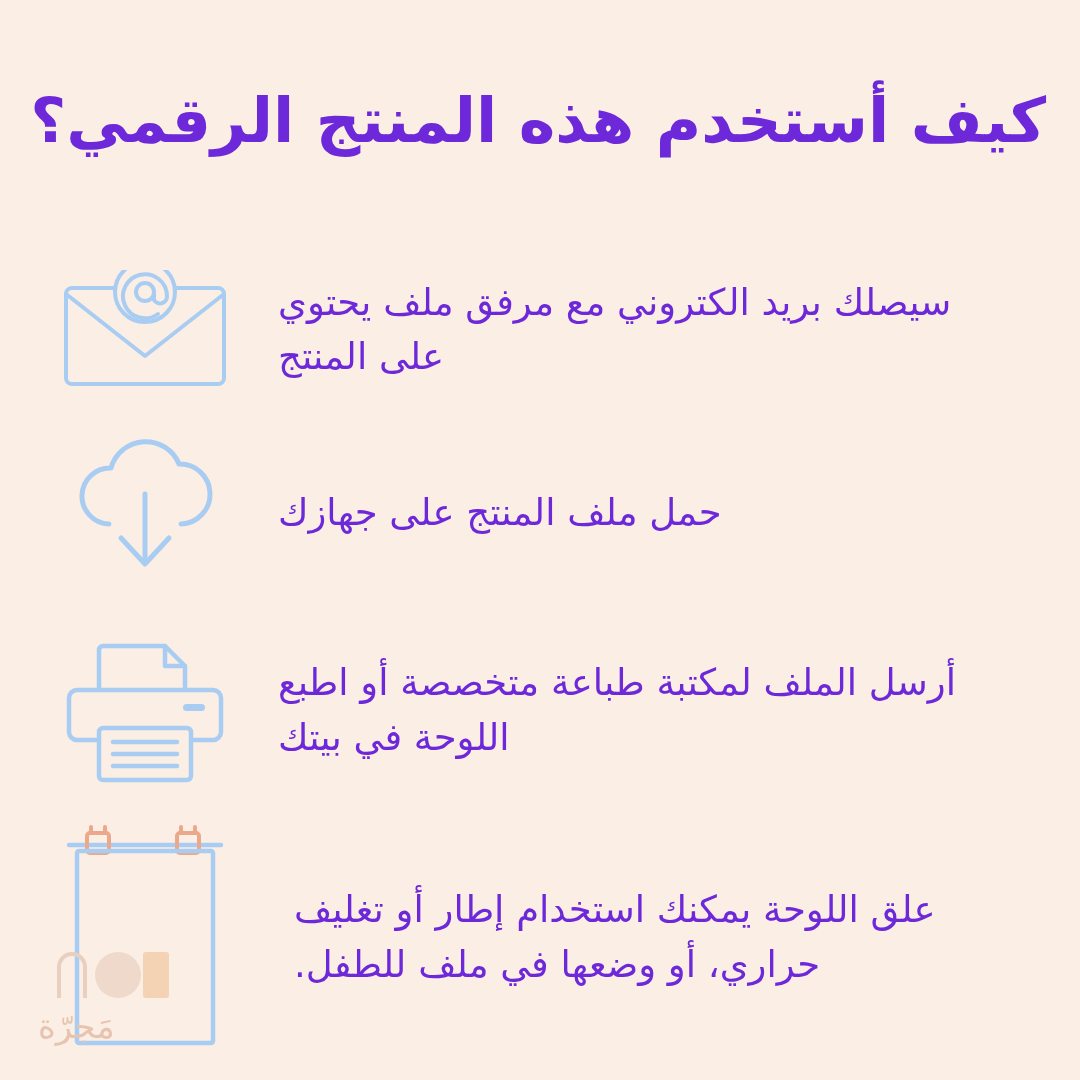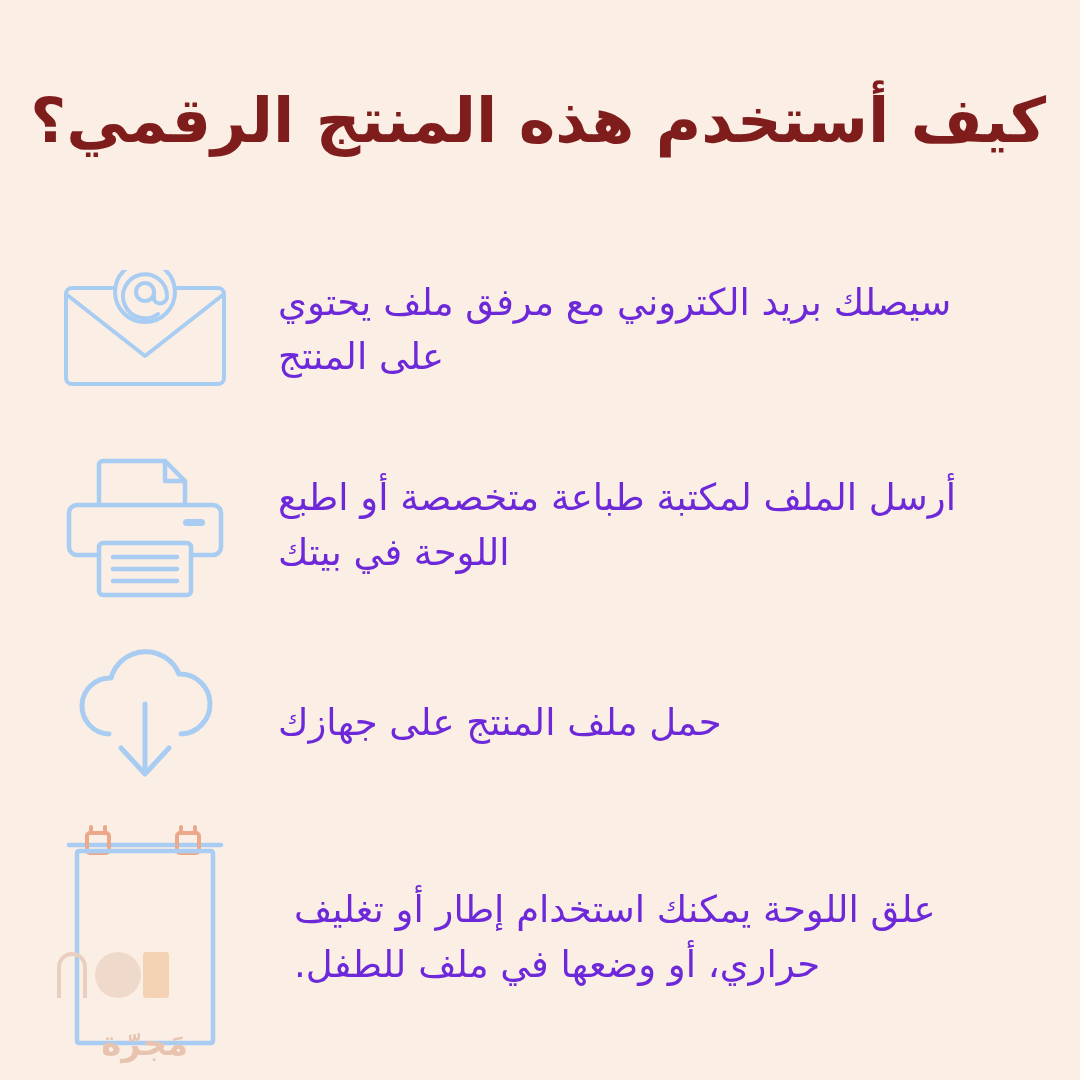--- a/index.html
+++ b/index.html
@@ -23,21 +23,21 @@
 
   .title {
     position: absolute;
     top: 82px;
     right: 34px;
     left: 34px;
     text-align: right;
     font-size: 62px;
     line-height: 1.25;
     font-weight: 700;
-    color: #7f1d1d;
+    color: #6d28d9;
     direction: rtl;
     white-space: nowrap;
   }
 
   .steps {
     position: absolute;
     top: 240px;
     right: 0;
     left: 0;
     bottom: 20px;
@@ -118,71 +118,71 @@
   .brand-square {
     position: absolute;
     left: 86px;
     top: 8px;
     width: 26px;
     height: 46px;
     background: #f3d3b4;
     border-radius: 3px;
   }
   .brand-name {
-    margin-top: 23px;
-    text-align: right;
+    margin-top: 6px;
+    text-align: left;
     font-size: 34px;
     color: #e7c3b0;
     direction: rtl;
-    font-weight: 700;
+    font-weight: 400;
   }
 </style>
 </head>
 <body>
 
 <div class="page">
 
   <div class="title">كيف أستخدم هذه المنتج الرقمي؟</div>
 
   <div class="steps">
 
     <div class="step step-1">
       <div class="step-text">سيصلك بريد الكتروني مع مرفق ملف يحتوي على المنتج</div>
       <div class="step-icon">
         <svg width="170" height="120" viewBox="0 0 170 120" fill="none" stroke="#a9cdf2" stroke-width="4" stroke-linecap="round" stroke-linejoin="round">
           <rect x="6" y="18" width="158" height="96" rx="6"></rect>
           <path d="M6 24 L85 86 L164 24"></path>
           <circle cx="85" cy="22" r="30" fill="#fbeee4" stroke="#a9cdf2" stroke-width="4"></circle>
           <circle cx="85" cy="22" r="9" fill="none" stroke="#a9cdf2" stroke-width="4"></circle>
           <path d="M94 22 v8 a7 7 0 0 0 13 -4 a22 22 0 1 0 -9 18" fill="none" stroke="#a9cdf2" stroke-width="4"></path>
+        </svg>
+      </div>
+    </div>
+
+    <div class="step step-2">
+      <div class="step-text">حمل ملف المنتج على جهازك</div>
+      <div class="step-icon">
+        <svg width="160" height="150" viewBox="0 0 160 150" fill="none" stroke="#a9cdf2" stroke-width="5" stroke-linecap="round" stroke-linejoin="round">
+          <path d="M44 86 a28 28 0 0 1 2 -56 a36 36 0 0 1 68 -4 a26 26 0 0 1 2 60"></path>
+          <path d="M80 56 v68"></path>
+          <path d="M56 100 L80 126 L104 100"></path>
         </svg>
       </div>
     </div>
 
     <div class="step step-3">
       <div class="step-text">أرسل الملف لمكتبة طباعة متخصصة أو اطبع اللوحة في بيتك</div>
       <div class="step-icon">
         <svg width="180" height="150" viewBox="0 0 180 150" fill="none" stroke="#a9cdf2" stroke-width="4.5" stroke-linecap="round" stroke-linejoin="round">
           <path d="M44 54 V14 a4 4 0 0 1 4 -4 h62 l20 20 v24"></path>
           <path d="M110 10 v20 h20"></path>
           <rect x="14" y="54" width="152" height="50" rx="8"></rect>
           <rect x="128" y="68" width="22" height="7" rx="3.5" fill="#a9cdf2" stroke="none"></rect>
           <rect x="44" y="92" width="92" height="52" rx="4" fill="#fbeee4"></rect>
           <path d="M58 106 h64 M58 118 h64 M58 130 h64"></path>
-        </svg>
-      </div>
-    </div>
-
-    <div class="step step-2">
-      <div class="step-text">حمل ملف المنتج على جهازك</div>
-      <div class="step-icon">
-        <svg width="160" height="150" viewBox="0 0 160 150" fill="none" stroke="#a9cdf2" stroke-width="5" stroke-linecap="round" stroke-linejoin="round">
-          <path d="M44 86 a28 28 0 0 1 2 -56 a36 36 0 0 1 68 -4 a26 26 0 0 1 2 60"></path>
-          <path d="M80 56 v68"></path>
-          <path d="M56 100 L80 126 L104 100"></path>
         </svg>
       </div>
     </div>
 
     <div class="step step-4">
       <div class="step-text">علق اللوحة يمكنك استخدام إطار أو تغليف حراري، أو وضعها في ملف للطفل.</div>
       <div class="step-icon">
         <svg width="180" height="230" viewBox="0 0 180 230" fill="none" stroke="#a9cdf2" stroke-width="4.5" stroke-linecap="round" stroke-linejoin="round">
           <path d="M14 22 H166" stroke="#a9cdf2" stroke-width="4.5"></path>
           <g>

